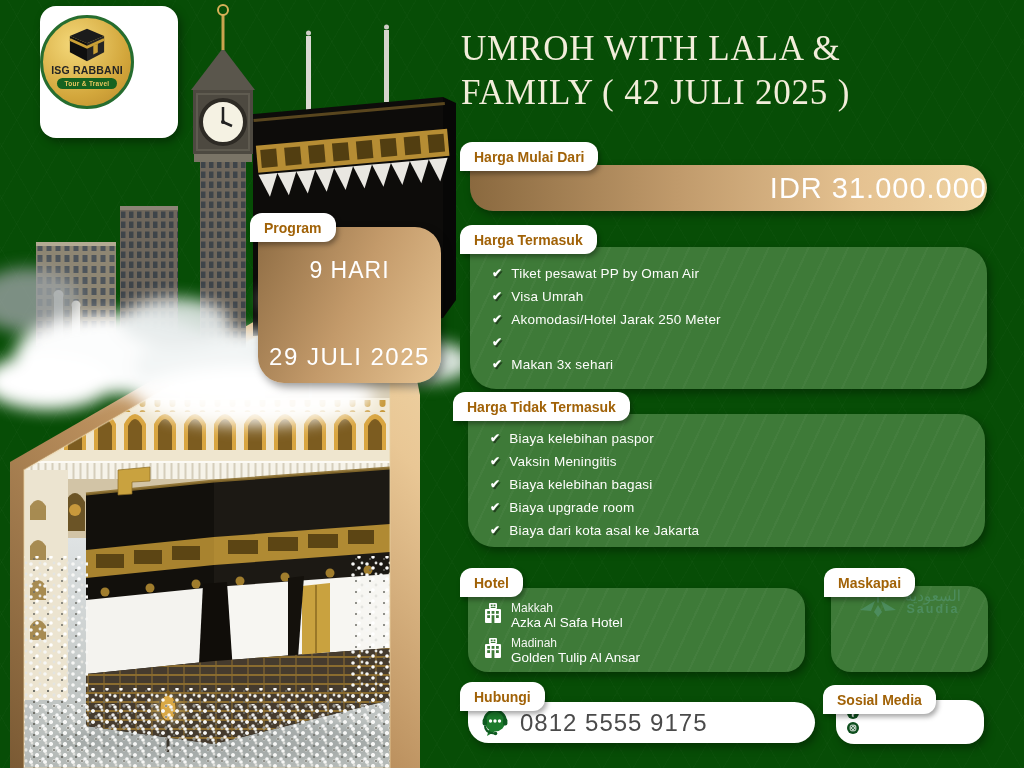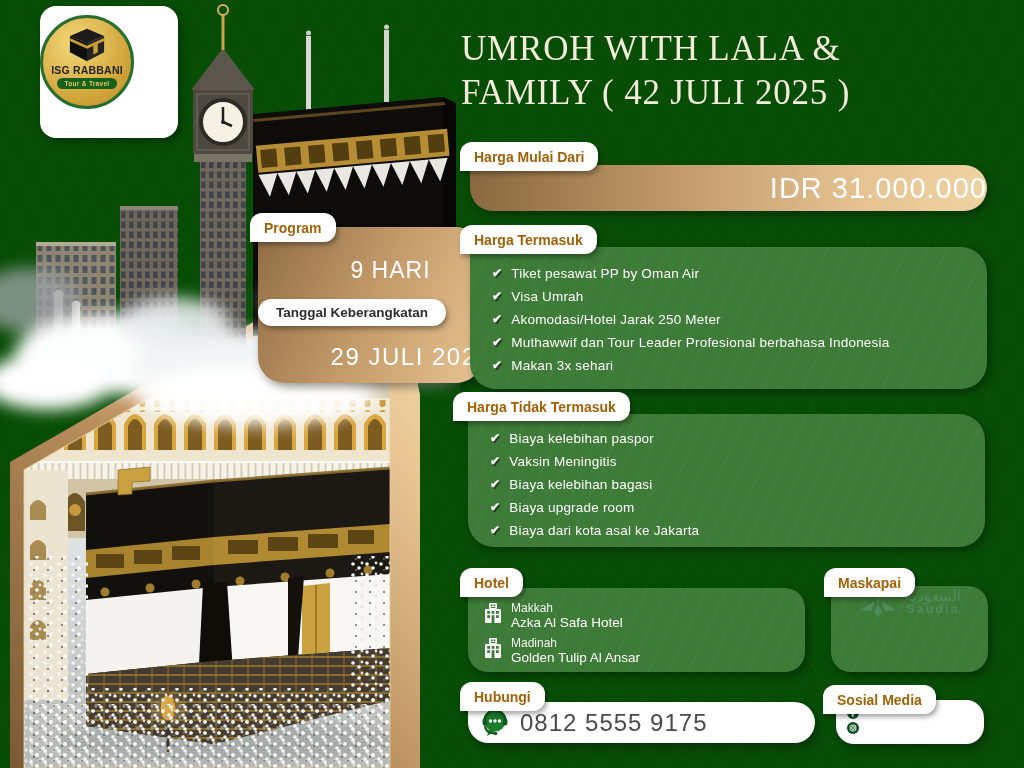--- a/index.html
+++ b/index.html
@@ -32,21 +32,21 @@
   .checklist li{display:flex;align-items:flex-start;margin-bottom:9px;
     font-size:13.5px;line-height:14px;letter-spacing:.2px;color:#fdfdfb;}
   .check{color:#fff;font-size:12px;font-weight:700;margin-right:9px;line-height:13px;
     text-shadow:1.5px 1.5px 0 rgba(0,0,0,.45);}
   .hotel-row{display:flex;align-items:flex-start;margin-bottom:5px;}
   .hotel-ic{margin:2px 9px 0 0;flex:none;}
   .hotel-city{font-size:12px;line-height:14px;color:#f4f6f2;}
   .hotel-name{font-size:13.5px;line-height:16px;color:#fff;}
   .program-panel{position:absolute;left:258px;top:227px;width:183px;height:156px;z-index:4;
     background:linear-gradient(115deg,#8f6d44 0%,#c39a6a 50%,#e7c492 100%);
-    border-radius:0 26px 26px 26px;box-shadow:3px 4px 9px rgba(0,0,0,.4);padding-left:41px;}
+    border-radius:0 26px 26px 26px;box-shadow:3px 4px 9px rgba(0,0,0,.4);}
   .program-duration{margin-top:30px;text-align:center;color:#fff;font-size:23px;letter-spacing:1px;}
   .program-pill{position:absolute;left:0;top:72px;width:188px;height:27px;background:#fff;
     border-radius:14px;box-shadow:2px 3px 5px rgba(0,0,0,.35);display:flex;align-items:center;
     justify-content:center;font-size:13.5px;color:#2e2e2e;font-weight:700;}
   .program-date{position:absolute;top:116px;width:100%;text-align:center;color:#fff;
     font-size:24px;letter-spacing:1.5px;}
   .logo-card{position:absolute;left:40px;top:6px;width:138px;height:132px;background:#fff;
     border-radius:16px;box-shadow:3px 4px 8px rgba(0,0,0,.35);z-index:7;
     display:flex;}
   .logo-circle{margin-top:9px;width:94px;height:94px;border-radius:50%;
@@ -299,21 +299,20 @@
         <polygon points="29,20.5 34,18.5 34,28 29,30.5" fill="#caa035"></polygon>
       </svg>
       <div class="logo-name">ISG RABBANI</div>
       <div class="logo-pill">Tour &amp; Travel</div>
     </div>
   </div>
 
   <div class="badge" style="left:250px;top:213px;">Program</div>
   <div class="program-panel">
     <div class="program-duration">9 HARI</div>
-    <div class="program-pill">Tanggal Keberangkatan</div>
     <div class="program-date">29 JULI 2025</div>
   </div>
 
   <h1 class="title" style="margin:0;">
     <span style="display:block;">UMROH WITH LALA &amp;</span>
     <span style="display:block;">FAMILY ( 42 JULI 2025 )</span>
   </h1>
 
   <div class="badge" style="left:460px;top:142px;">Harga Mulai Dari</div>
   <div class="goldbar">
@@ -330,21 +329,20 @@
       <li>
           <span class="check">✔</span>
           <span>Visa Umrah</span>
         </li>
       <li>
           <span class="check">✔</span>
           <span>Akomodasi/Hotel Jarak 250 Meter</span>
         </li>
       <li>
           <span class="check">✔</span>
-          <span>Muthawwif dan Tour Leader Profesional berbahasa Indonesia</span>
         </li>
       <li>
           <span class="check">✔</span>
           <span>Makan 3x sehari</span>
         </li>
     </ul>
   </div>
 
   <div class="badge" style="left:453px;top:392px;">Harga Tidak Termasuk</div>
   <div class="panel" style="left:468px;top:414px;width:517px;height:133px;">

